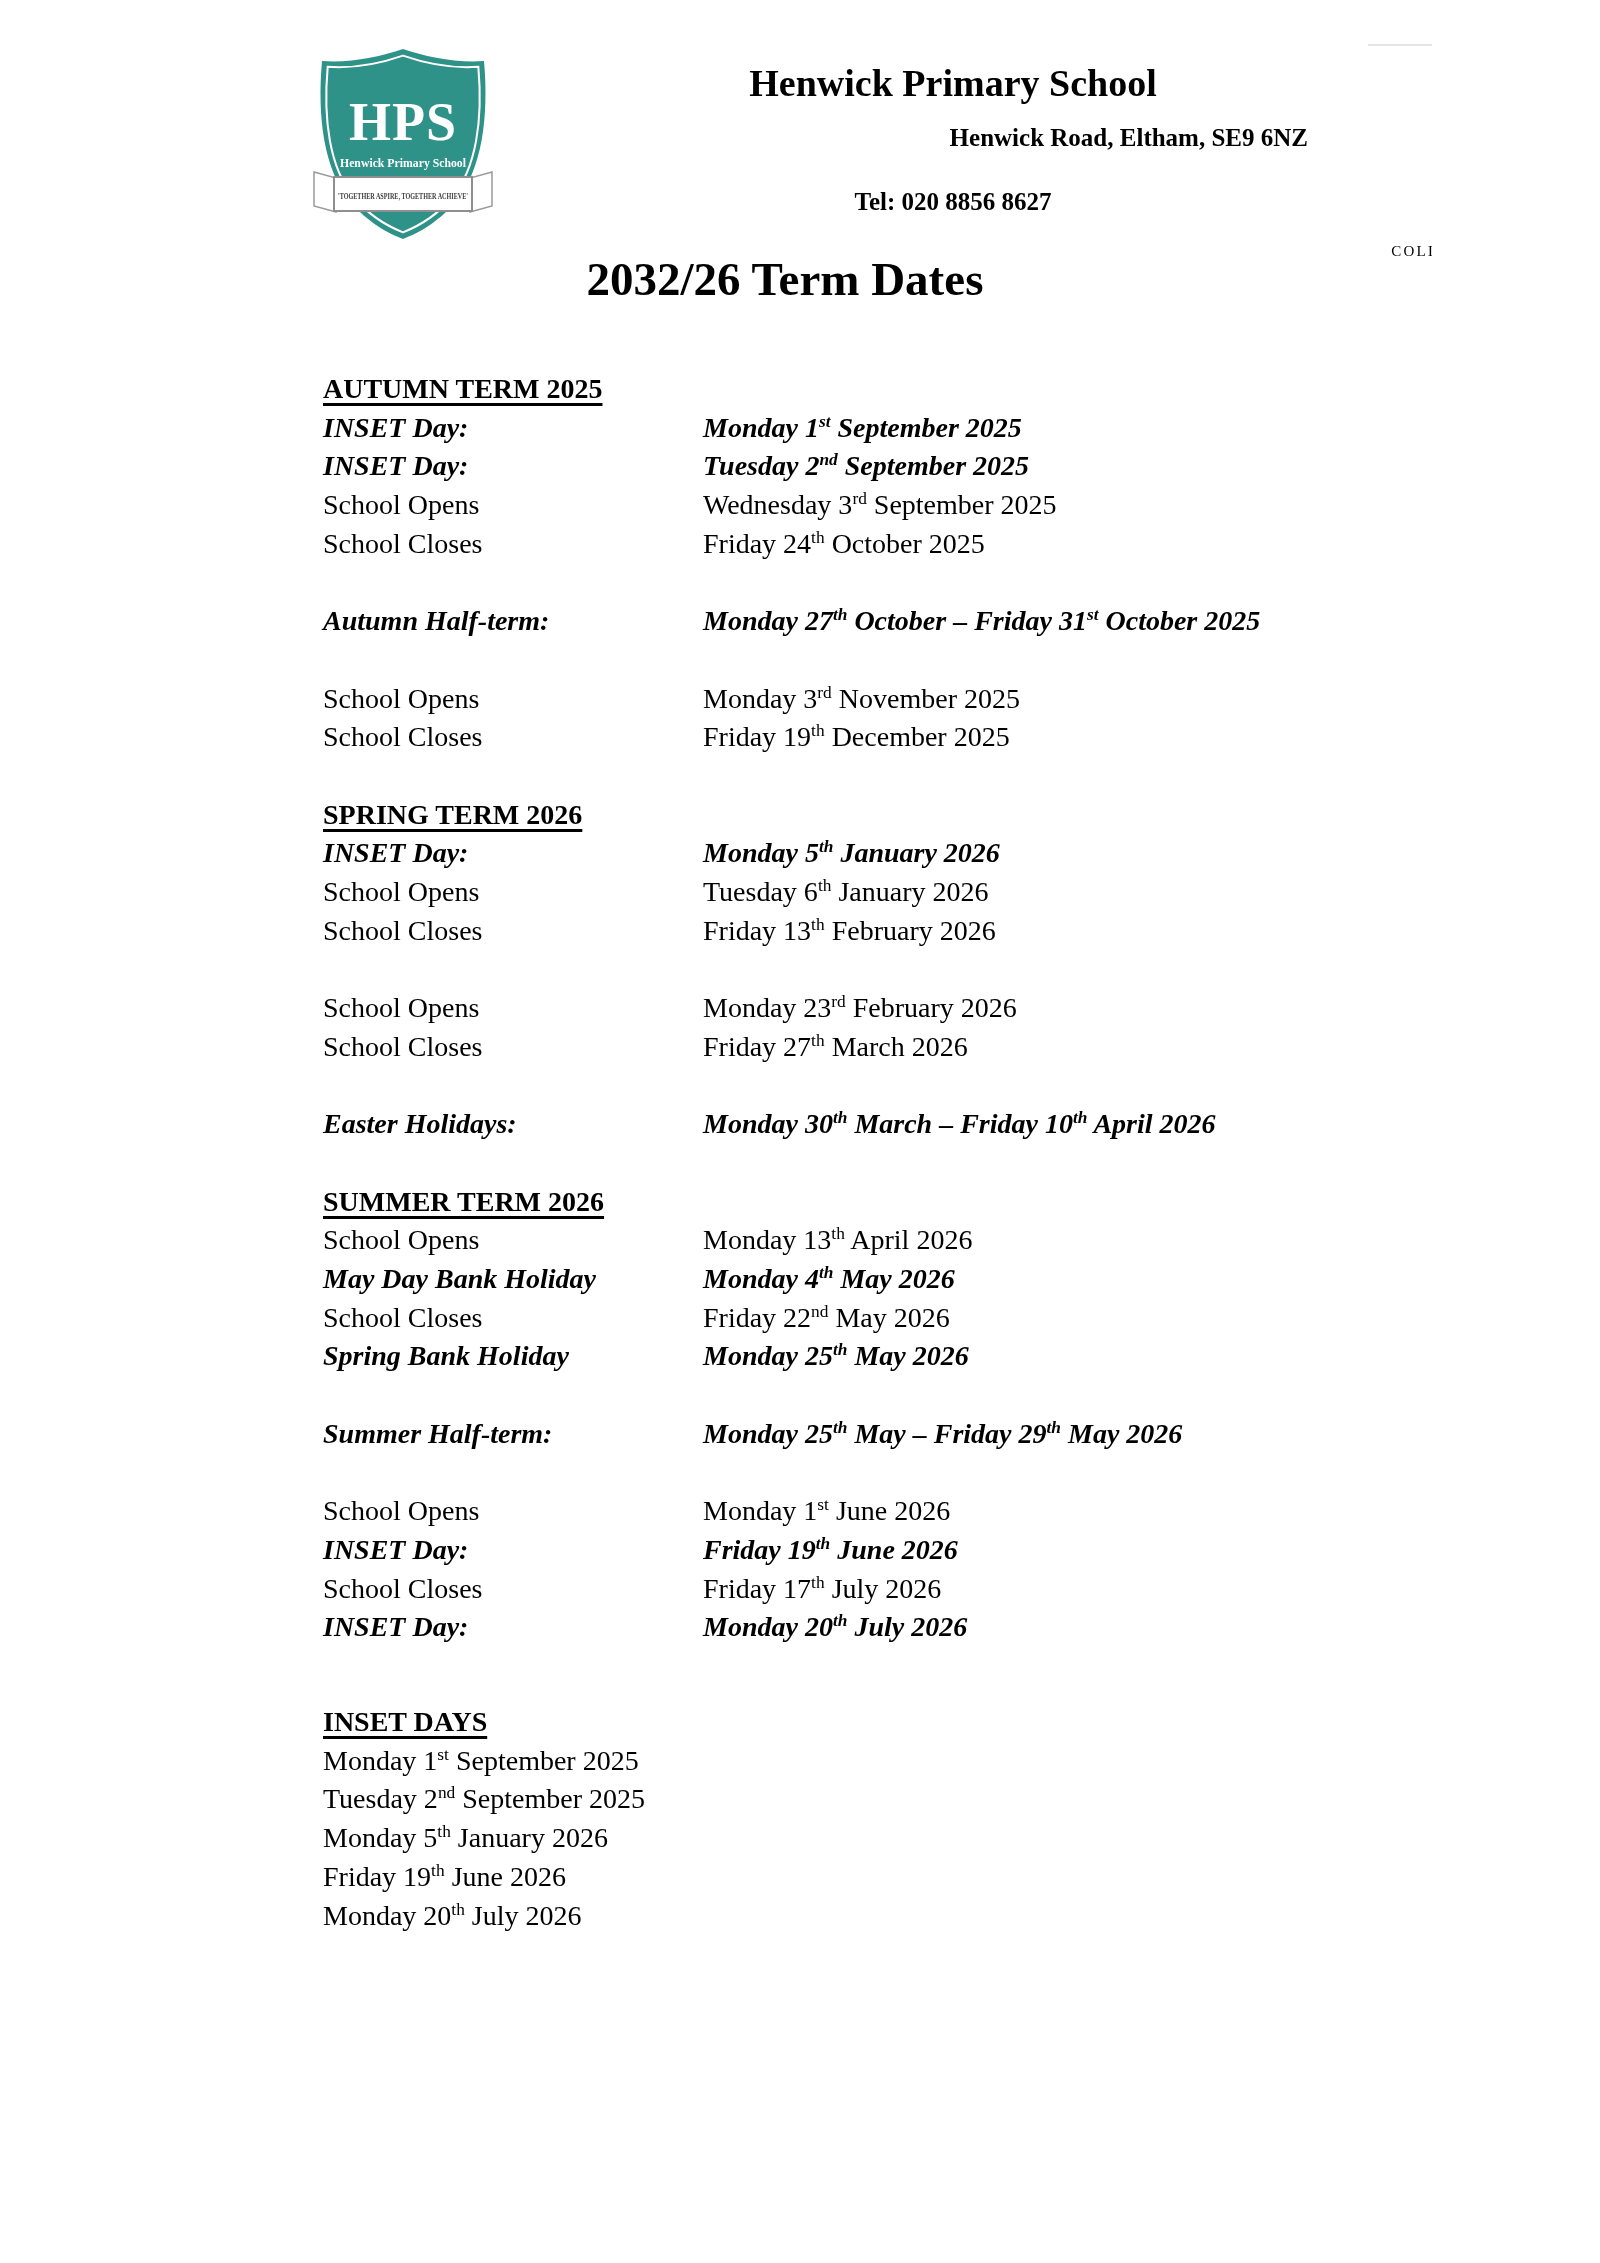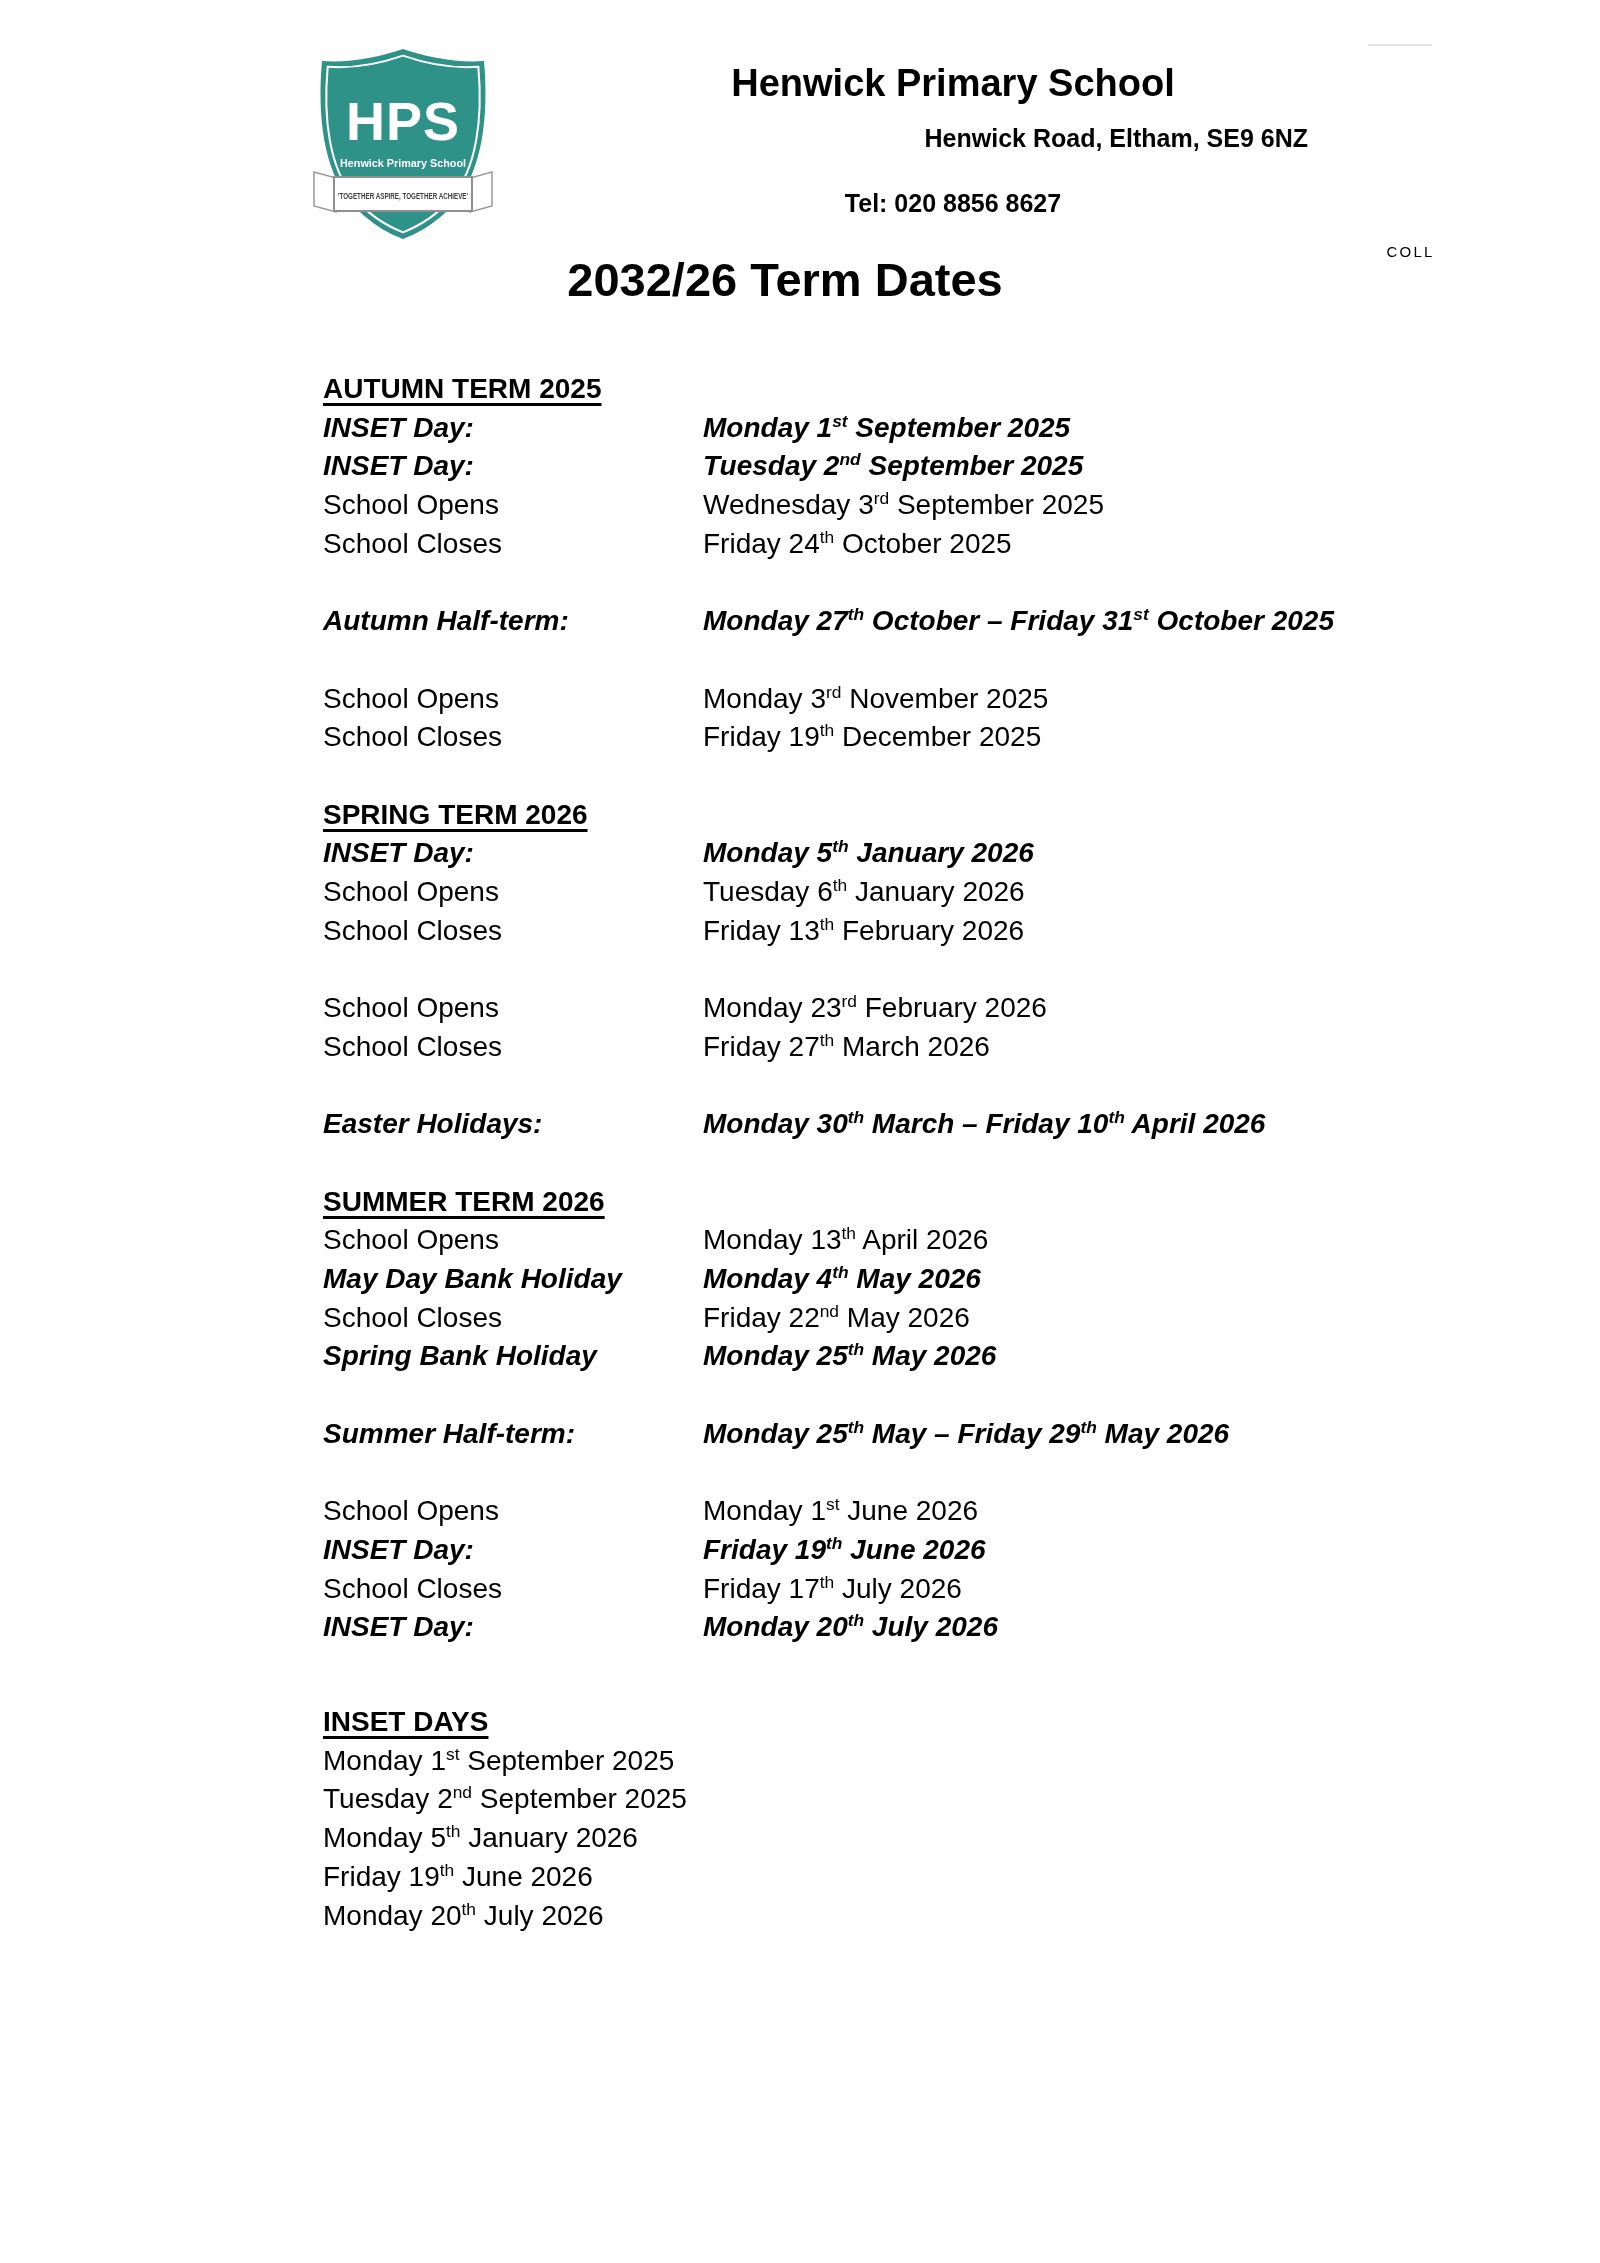--- a/index.html
+++ b/index.html
@@ -1,17 +1,17 @@
 <!DOCTYPE html>
 <html><head>
 <meta charset="utf-8">
 <style>
   html,body{margin:0;padding:0;background:#fff;}
   .page{position:relative;width:1264px;height:2263px;background:#fff;margin:0 auto;
-        font-family:Liberation Sans, sans-serif;color:#000;overflow:hidden;}
+        font-family:Liberation Serif, serif;color:#000;overflow:hidden;}
 
   
   .hps-logo{position:absolute;left:140px;top:42px;width:190px;height:202px;}
   .header-center{position:absolute;left:430px;top:62px;width:710px;text-align:center;}
   .school-name{font-size:38px;font-weight:bold;line-height:1.15;}
   .school-address{font-size:25px;font-weight:bold;margin-top:18px;text-align:right;}
   .school-tel{font-size:25px;font-weight:bold;margin-top:36px;}
 
   .ambition-logo{position:absolute;left:1200px;top:44px;width:390px;text-align:center;
                  border-top:2px solid #e4e4e4;padding-top:4px;}

